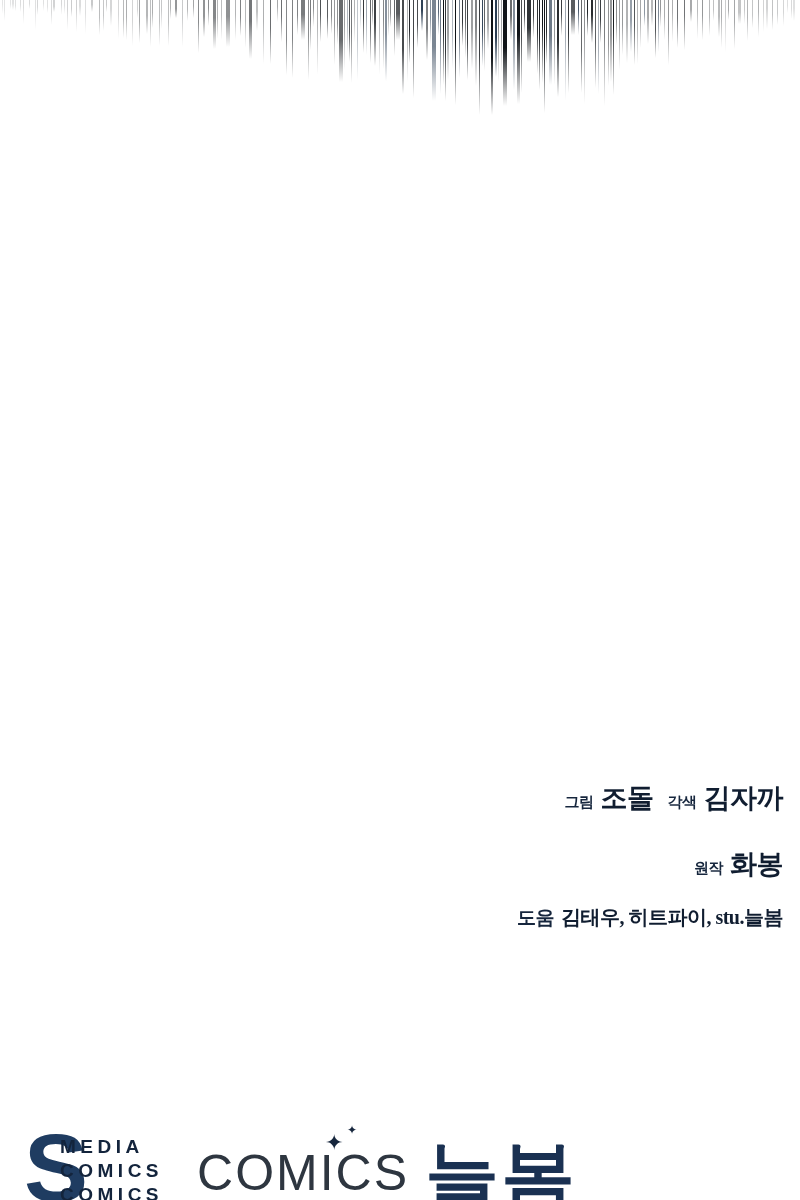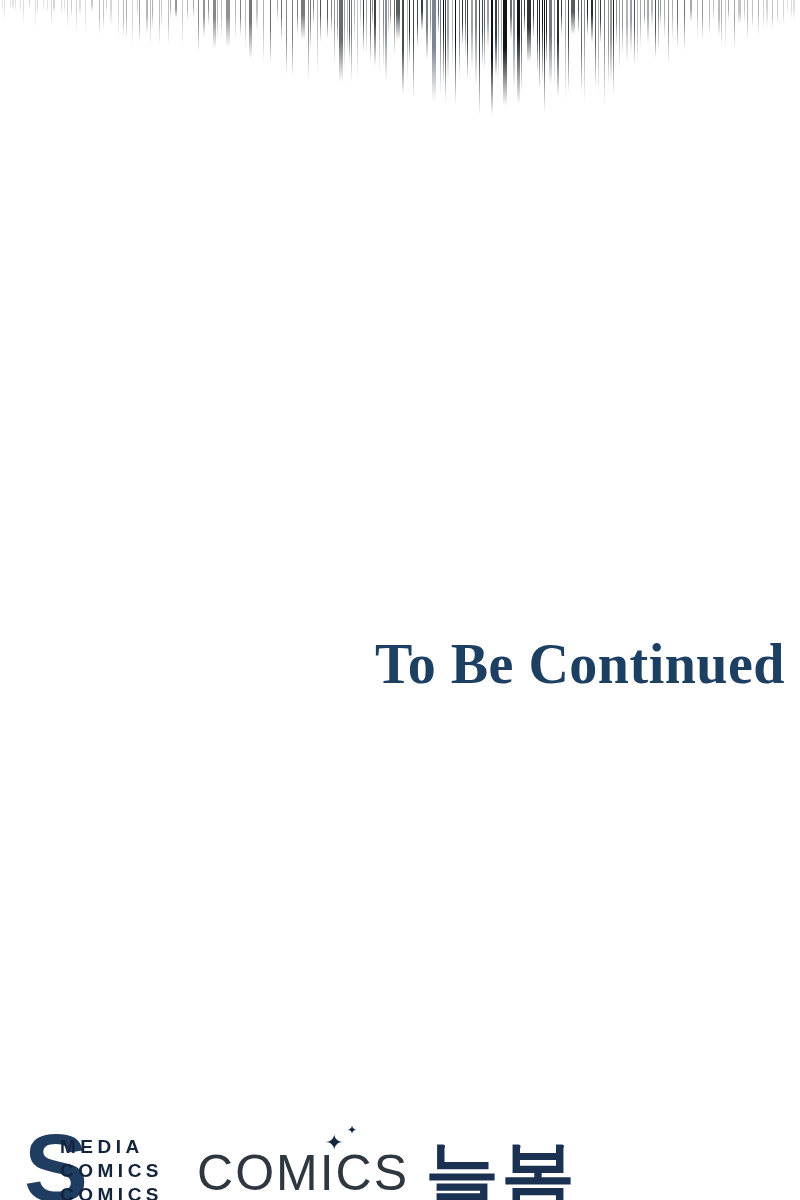--- a/index.html
+++ b/index.html
@@ -365,22 +365,32 @@
       <div class="ln" style="left: 763px; width: 1px; height: 32.106px; opacity: 0.187; background: linear-gradient(rgb(16, 20, 24) 0%, rgb(16, 20, 24) 32%, rgba(255, 255, 255, 0) 100%);"></div>
       <div class="ln" style="left: 766px; width: 2px; height: 29.2943px; opacity: 0.187; background: linear-gradient(rgb(16, 20, 24) 0%, rgb(16, 20, 24) 28%, rgba(255, 255, 255, 0) 100%);"></div>
       <div class="ln" style="left: 772px; width: 1px; height: 29.6044px; opacity: 0.256; background: linear-gradient(rgb(16, 20, 24) 0%, rgb(16, 20, 24) 49%, rgba(255, 255, 255, 0) 100%);"></div>
       <div class="ln" style="left: 777px; width: 1px; height: 25.3656px; opacity: 0.226; background: linear-gradient(rgb(16, 20, 24) 0%, rgb(16, 20, 24) 53%, rgba(255, 255, 255, 0) 100%);"></div>
       <div class="ln" style="left: 783px; width: 1px; height: 25.6657px; opacity: 0.177; background: linear-gradient(rgb(16, 20, 24) 0%, rgb(16, 20, 24) 47%, rgba(255, 255, 255, 0) 100%);"></div>
       <div class="ln" style="left: 787px; width: 1px; height: 13.2569px; opacity: 0.137; background: linear-gradient(rgb(16, 20, 24) 0%, rgb(16, 20, 24) 44%, rgba(255, 255, 255, 0) 100%);"></div>
       <div class="ln" style="left: 791px; width: 1px; height: 19.1941px; opacity: 0.159; background: linear-gradient(rgb(16, 20, 24) 0%, rgb(16, 20, 24) 46%, rgba(255, 255, 255, 0) 100%);"></div>
       <div class="ln" style="left: 793px; width: 2px; height: 21.0167px; opacity: 0.132; background: linear-gradient(rgb(16, 20, 24) 0%, rgb(16, 20, 24) 39%, rgba(255, 255, 255, 0) 100%);"></div>
     </div>
 
-  <div id="tbc">To Be Continued</div>
-
+
+  <div id="credits">
+    <div class="credit-line" id="credit-line-0">
+      <span class="role">그림</span><span class="small-gap"></span><span class="name">조돌</span><span class="gap"></span><span class="role">각색</span><span class="small-gap"></span><span class="name">김자까</span>
+    </div>
+    <div class="credit-line" id="credit-line-1">
+      <span class="role">원작</span><span class="small-gap"></span><span class="name">화봉</span>
+    </div>
+    <div class="credit-line" id="credit-line-2">
+      <span class="role">도움</span><span class="small-gap"></span><span class="name">김태우, 히트파이, stu.늘봄</span>
+    </div>
+  </div>
 
   <div id="logos">
 
     <div id="logo-seoul">
       <span id="seoul-bigS">S</span>
       <span id="seoul-words">
         <span>MEDIA</span>
         <span>COMICS</span>
         <span>COMICS</span>
       </span>

